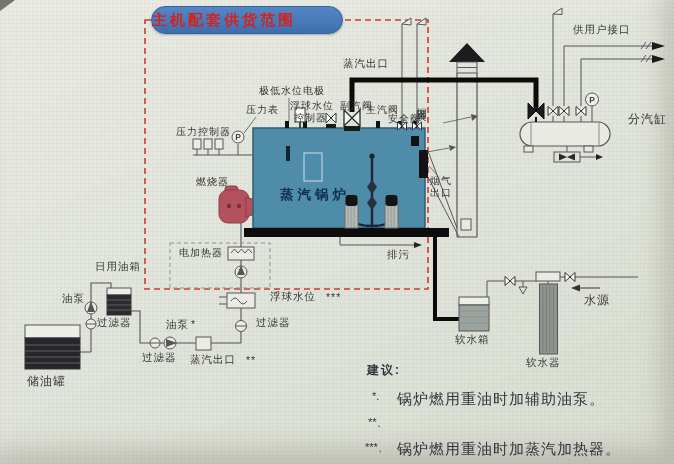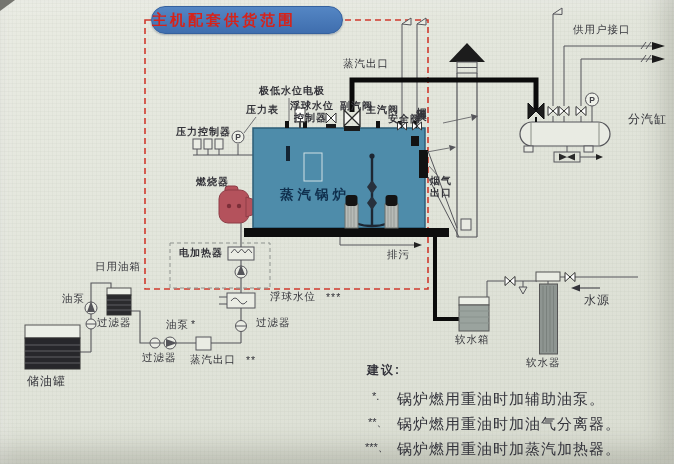--- a/index.html
+++ b/index.html
@@ -13,21 +13,21 @@
   .page::before{
     content:""; position:absolute; inset:0; pointer-events:none;
     background-image:
       repeating-linear-gradient(0deg, rgba(110,120,100,.045) 0 1px, transparent 1px 4px),
       repeating-linear-gradient(90deg, rgba(110,120,100,.04) 0 1px, transparent 1px 4px);
   }
   .corner{position:absolute;top:0;left:0;width:0;height:0;
     border-top:11px solid #60605a;border-right:15px solid transparent;opacity:.85;}
   svg{position:absolute;left:0;top:0;}
   .lbl{position:absolute;font-size:10.5px;color:#34343a;white-space:nowrap;letter-spacing:1px;line-height:1.1;}
-  .fs10{font-size:10px;font-weight:bold;} .fs11{font-size:12px;}
+  .fs10{font-size:10px;} .fs11{font-size:12px;}
   .vlabel{writing-mode:vertical-rl;text-orientation:upright;letter-spacing:2px;}
   .title-badge{
     position:absolute;left:151px;top:6px;width:190px;height:26px;
     background:linear-gradient(180deg,#5486c4,#3f6eae);
     border:1px solid #35619e;border-radius:14px;
     color:#d5231b;font-weight:bold;font-size:15px;letter-spacing:3px;
     line-height:26px;
     box-shadow:0 1px 2px rgba(40,60,90,.35);
   }
   .boiler-name{position:absolute;left:280px;top:186px;font-size:13.5px;font-weight:bold;
@@ -300,16 +300,15 @@
   <div class="lbl" style="left:455px;top:334px">软水箱</div>
   <div class="lbl" style="left:526px;top:357px">软水器</div>
 
   <span class="gaugeP" style="left:233px;top:132px">P</span>
   <span class="gaugeP" style="left:587px;top:95px">P</span>
 
   <div class="notes-head">建议:</div>
   <div class="note-marker" style="left:372px;top:390px">*.</div>
   <div class="note-text" style="top:390px">锅炉燃用重油时加辅助油泵。</div>
   <div class="note-marker" style="left:368px;top:415px">**、</div>
-  <div class="note-text" style="top:415px">锅炉燃用重油时加油气分离器。</div>
   <div class="note-marker" style="left:365px;top:440px">***、</div>
   <div class="note-text" style="top:440px">锅炉燃用重油时加蒸汽加热器。</div>
 </div>
 
 </body></html>

